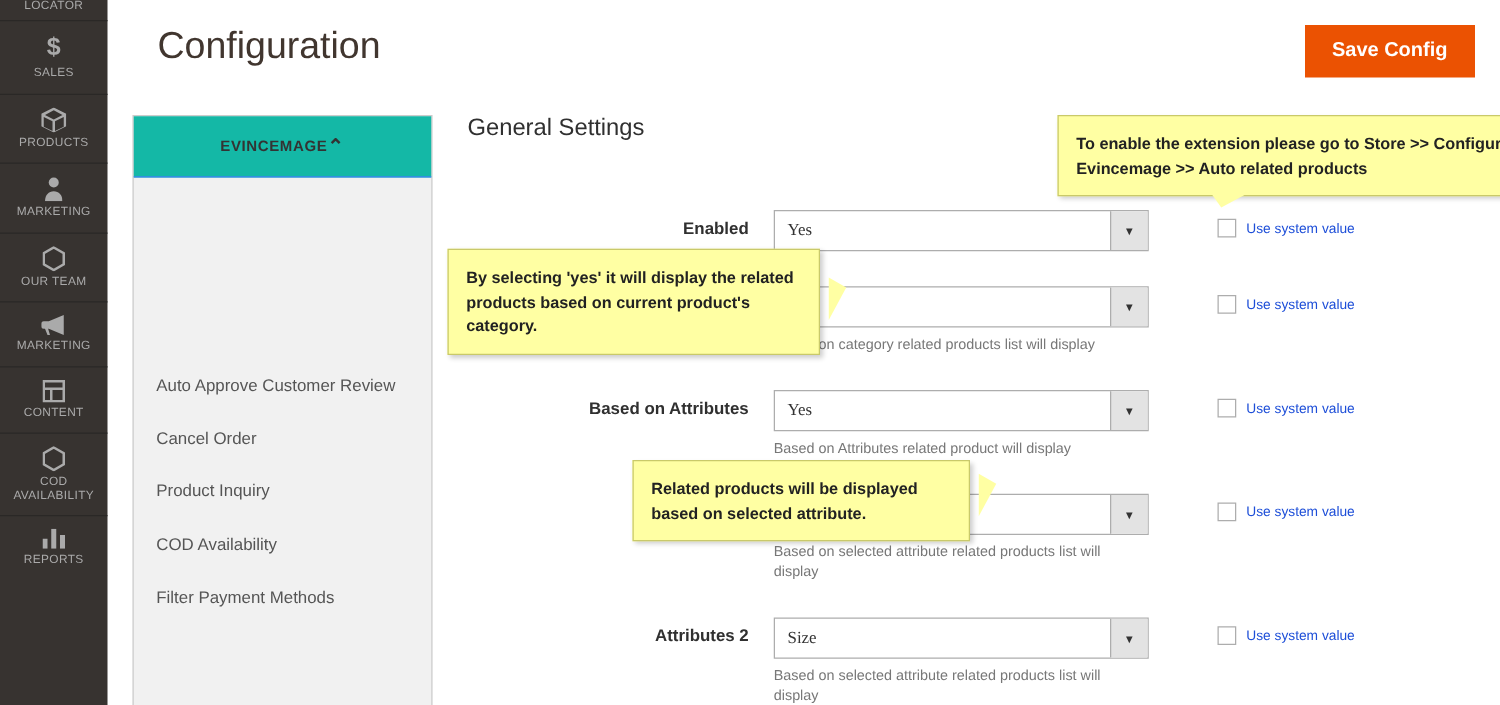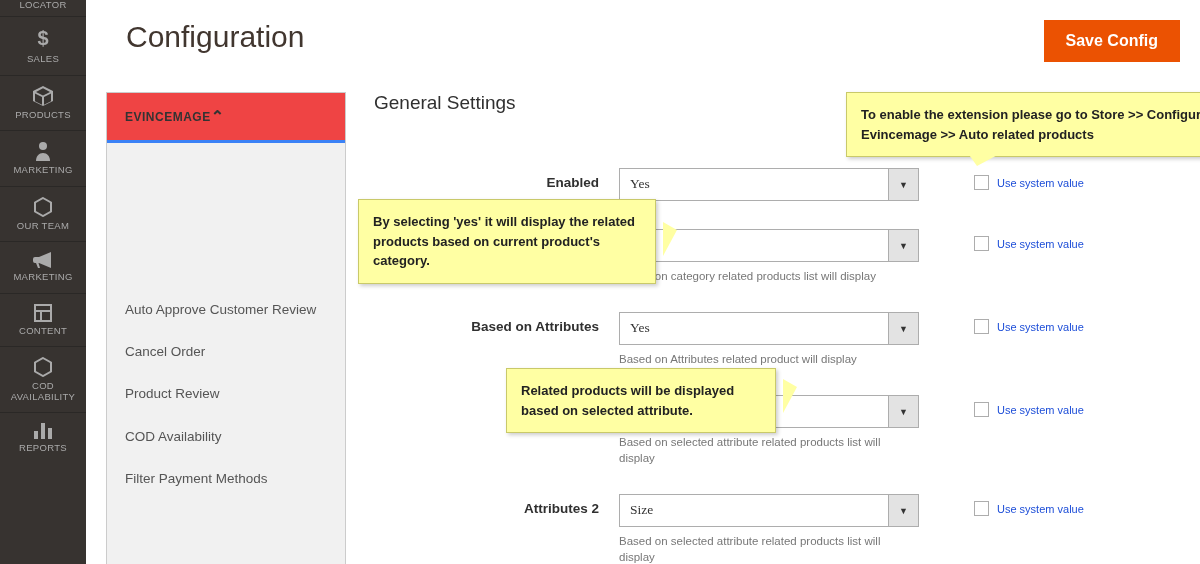--- a/index.html
+++ b/index.html
@@ -8,21 +8,21 @@
 .nav-item { display: flex; flex-direction: column; align-items: center; justify-content: center; padding: 10px 2px; color: #aaa; cursor: pointer; border-bottom: 1px solid #2a2826; }
 .nav-item .icon { font-size: 20px; margin-bottom: 4px; color: #aaa; }
 .nav-item .label { font-size: 9.5px; text-align: center; letter-spacing: 0.3px; line-height: 1.1; }
 .nav-item.partial { padding-top: 0; padding-bottom: 6px; }
 .main { position: absolute; left: 86px; top: 0; right: 0; bottom: 0; padding: 0 20px; }
 .page-title-row { display: flex; justify-content: space-between; padding: 20px 0 30px 20px; }
 .page-title { font-size: 30px; font-weight: 300; color: #41362f; }
 .save-btn { background: #eb5202; color: #fff; border: none; padding: 12px 22px; font-size: 16px; font-weight: 600; cursor: pointer; }
 .config-layout { display: flex; position: relative; }
 .config-tabs { width: 240px; background: #f1f1f1; border: 1px solid #ccc; }
-.tab-header { display: flex; justify-content: flex-start; align-items: center; padding: 14px 18px; background: #ef4444; border-bottom: 3px solid #3b82f6; font-weight: 600; font-size: 12px; letter-spacing: 0.5px; cursor: pointer; }
+.tab-header { display: flex; justify-content: center; align-items: center; padding: 14px 18px; background: #14b8a6; border-bottom: 1px solid #3b82f6; font-weight: 600; font-size: 12px; letter-spacing: 0.5px; cursor: pointer; }
 .tab-list { padding: 6px 0 10px 0; }
 .tab-item { padding: 12px 18px; color: #555; font-size: 13.5px; cursor: pointer; line-height: 1.35; }
 .tab-item.active { border-left: 3px solid #eb5202; font-weight: 600; color: #333; background: #f1f1f1; padding-left: 15px; }
 .settings-area { flex: 1; padding: 0 0 0 28px; position: relative; }
 .section-header { display: flex; justify-content: space-between; align-items: center; padding-bottom: 28px; }
 .section-title { font-size: 19px; font-weight: 400; color: #303030; }
 .collapse-circle { width: 22px; height: 22px; border: 1px solid #999; border-radius: 50%; display: flex; align-items: center; justify-content: center; cursor: pointer; font-size: 11px; color: #555; }
 .form-row { display: flex; align-items: flex-start; margin-bottom: 28px; position: relative; }
 .form-label { width: 245px; text-align: right; padding-right: 20px; padding-top: 7px; font-size: 13.5px; font-weight: 600; color: #303030; }
 .form-field { width: 300px; position: relative; }
@@ -125,21 +125,21 @@
   <div class="config-layout">
     <div class="config-tabs">
       <div class="tab-header">
         <span>EVINCEMAGE</span>
         <span style="font-size:16px;font-weight:600;">⌃</span>
       </div>
       <div class="tab-list">
         <div style="height:140px"></div>
         <div class="tab-item">Auto Approve Customer Review</div>
         <div class="tab-item">Cancel Order</div>
-        <div class="tab-item">Product Review</div>
+        <div class="tab-item">Product Inquiry</div>
         <div class="tab-item">COD Availability</div>
         <div class="tab-item">Filter Payment Methods</div>
       </div>
     </div>
 
     <div class="settings-area">
 
       <div class="callout callout-top">To enable the extension please go to Store &gt;&gt; Configuration &gt;&gt; Evincemage &gt;&gt; Auto related products</div>
       <div class="callout callout-cat">By selecting 'yes' it will display the related products based on current product's category.</div>
       <div class="callout callout-attr">Related products will be displayed based on selected attribute.</div>

